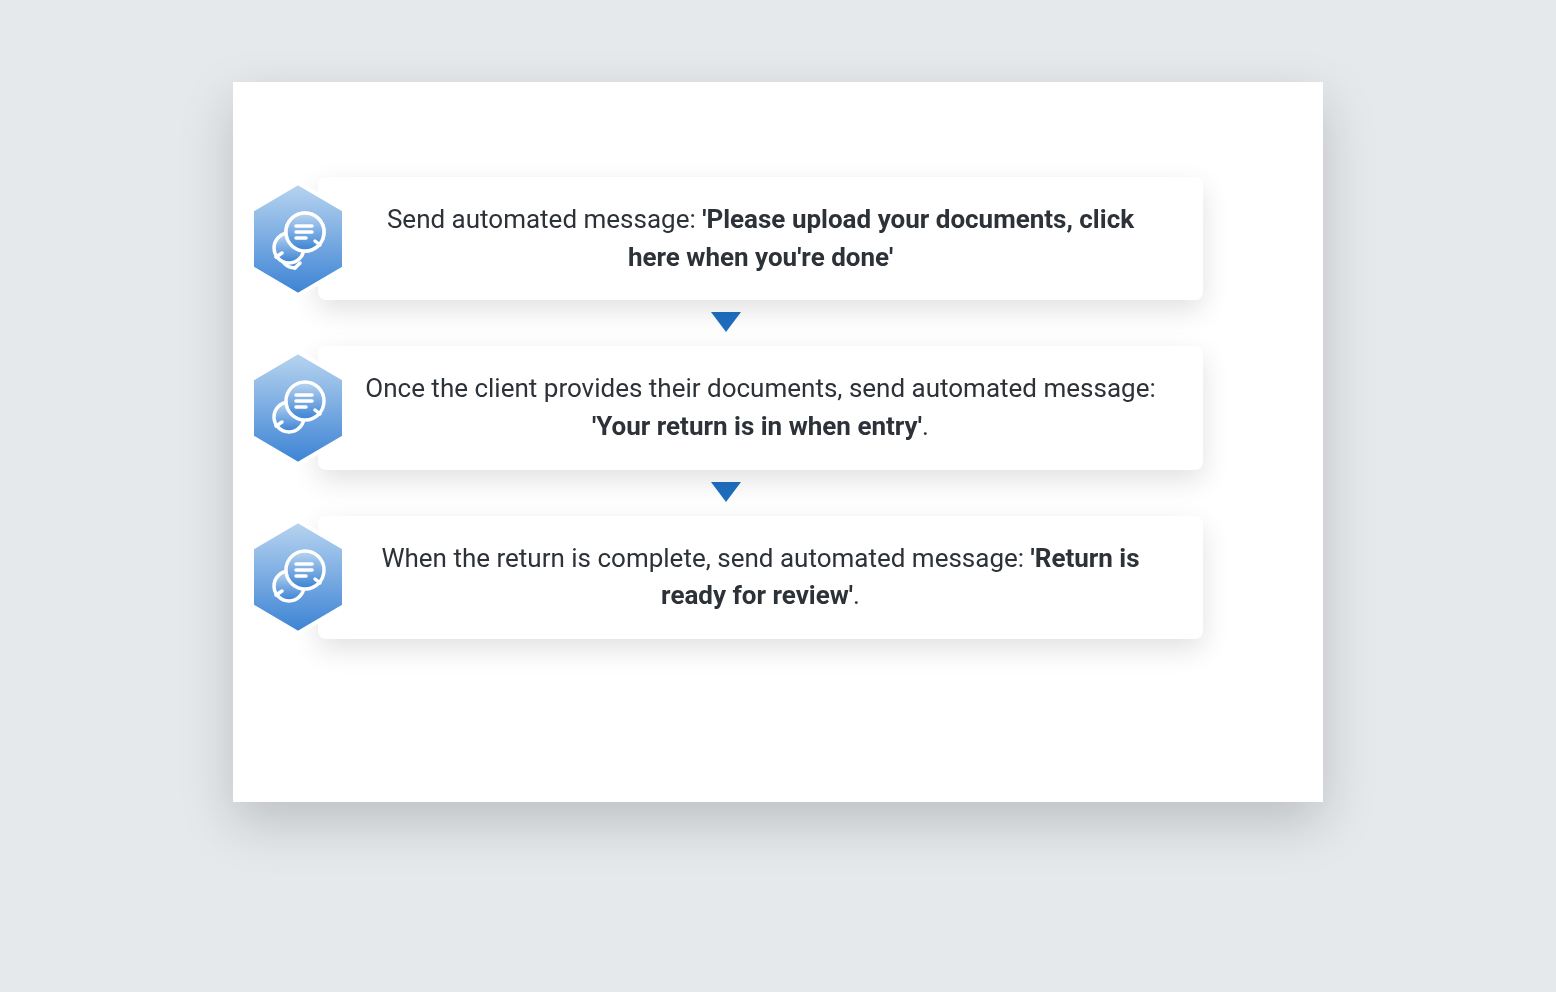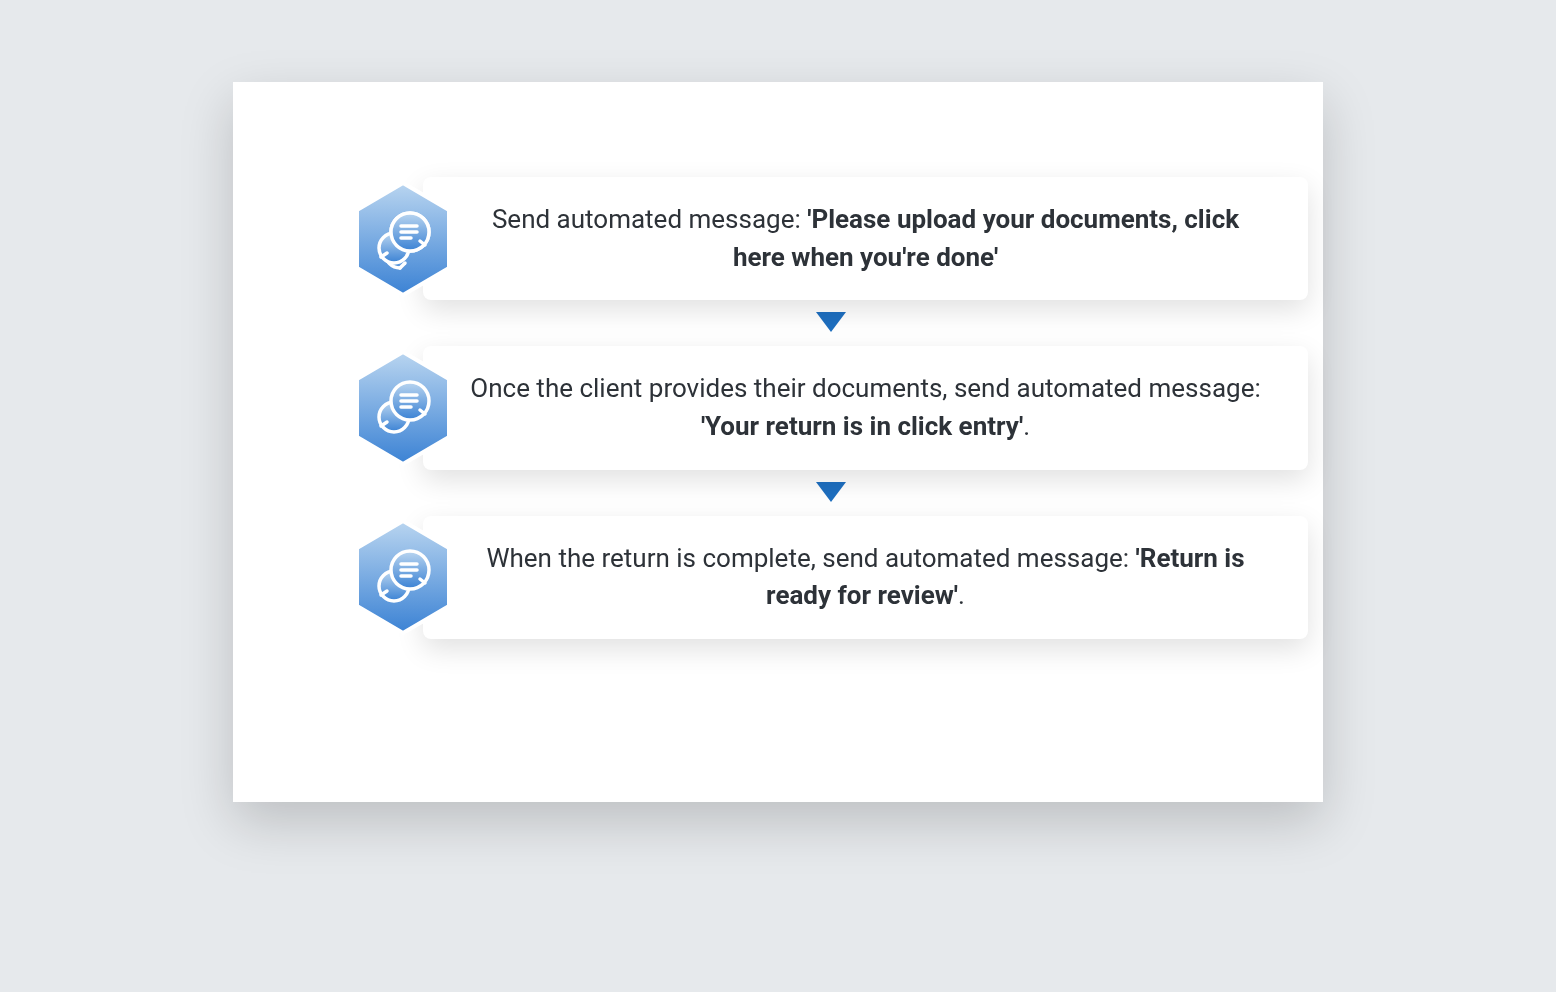--- a/index.html
+++ b/index.html
@@ -14,21 +14,21 @@
       padding-top: 82px;
     }
     .card {
       width: 1090px;
       height: 720px;
       background: #fff;
       box-shadow: 0 20px 50px rgba(0,0,0,0.18);
       padding: 95px 120px 0;
       display: flex;
       flex-direction: column;
-      align-items: flex-start;
+      align-items: flex-end;
     }
     .step-row {
       display: flex;
       align-items: center;
       width: 955px;
       position: relative;
     }
     .hexwrap {
       width: 100px;
       height: 116px;
@@ -139,21 +139,21 @@
             <circle cx="-9" cy="9" r="15" fill="url(#g2)"></circle>
             <path d="M -22 18 L -16 14"></path>
             <circle cx="7" cy="-7" r="19" fill="url(#g2)"></circle>
             <path d="M 22 6 L 17 2"></path>
             <path d="M -2 -13 L 14 -13 M -2 -7 L 14 -7 M -2 -1 L 8 -1"></path>
           </g>
         </svg>
       </div>
       <div class="step-box">
         <p class="step-text">
-          <span>Once the client provides their documents, send automated message: </span><b>'Your return is in click entry'</b><span>.</span>
+          <span>Once the client provides their documents, send automated message: </span><b>'Your return is in when entry'</b><span>.</span>
         </p>
       </div>
     </div>
 
     <div class="arrow"></div>
 
     <div class="step-row">
       <div class="hexwrap">
         <svg class="hex" viewBox="0 0 100 116">
           <defs>

